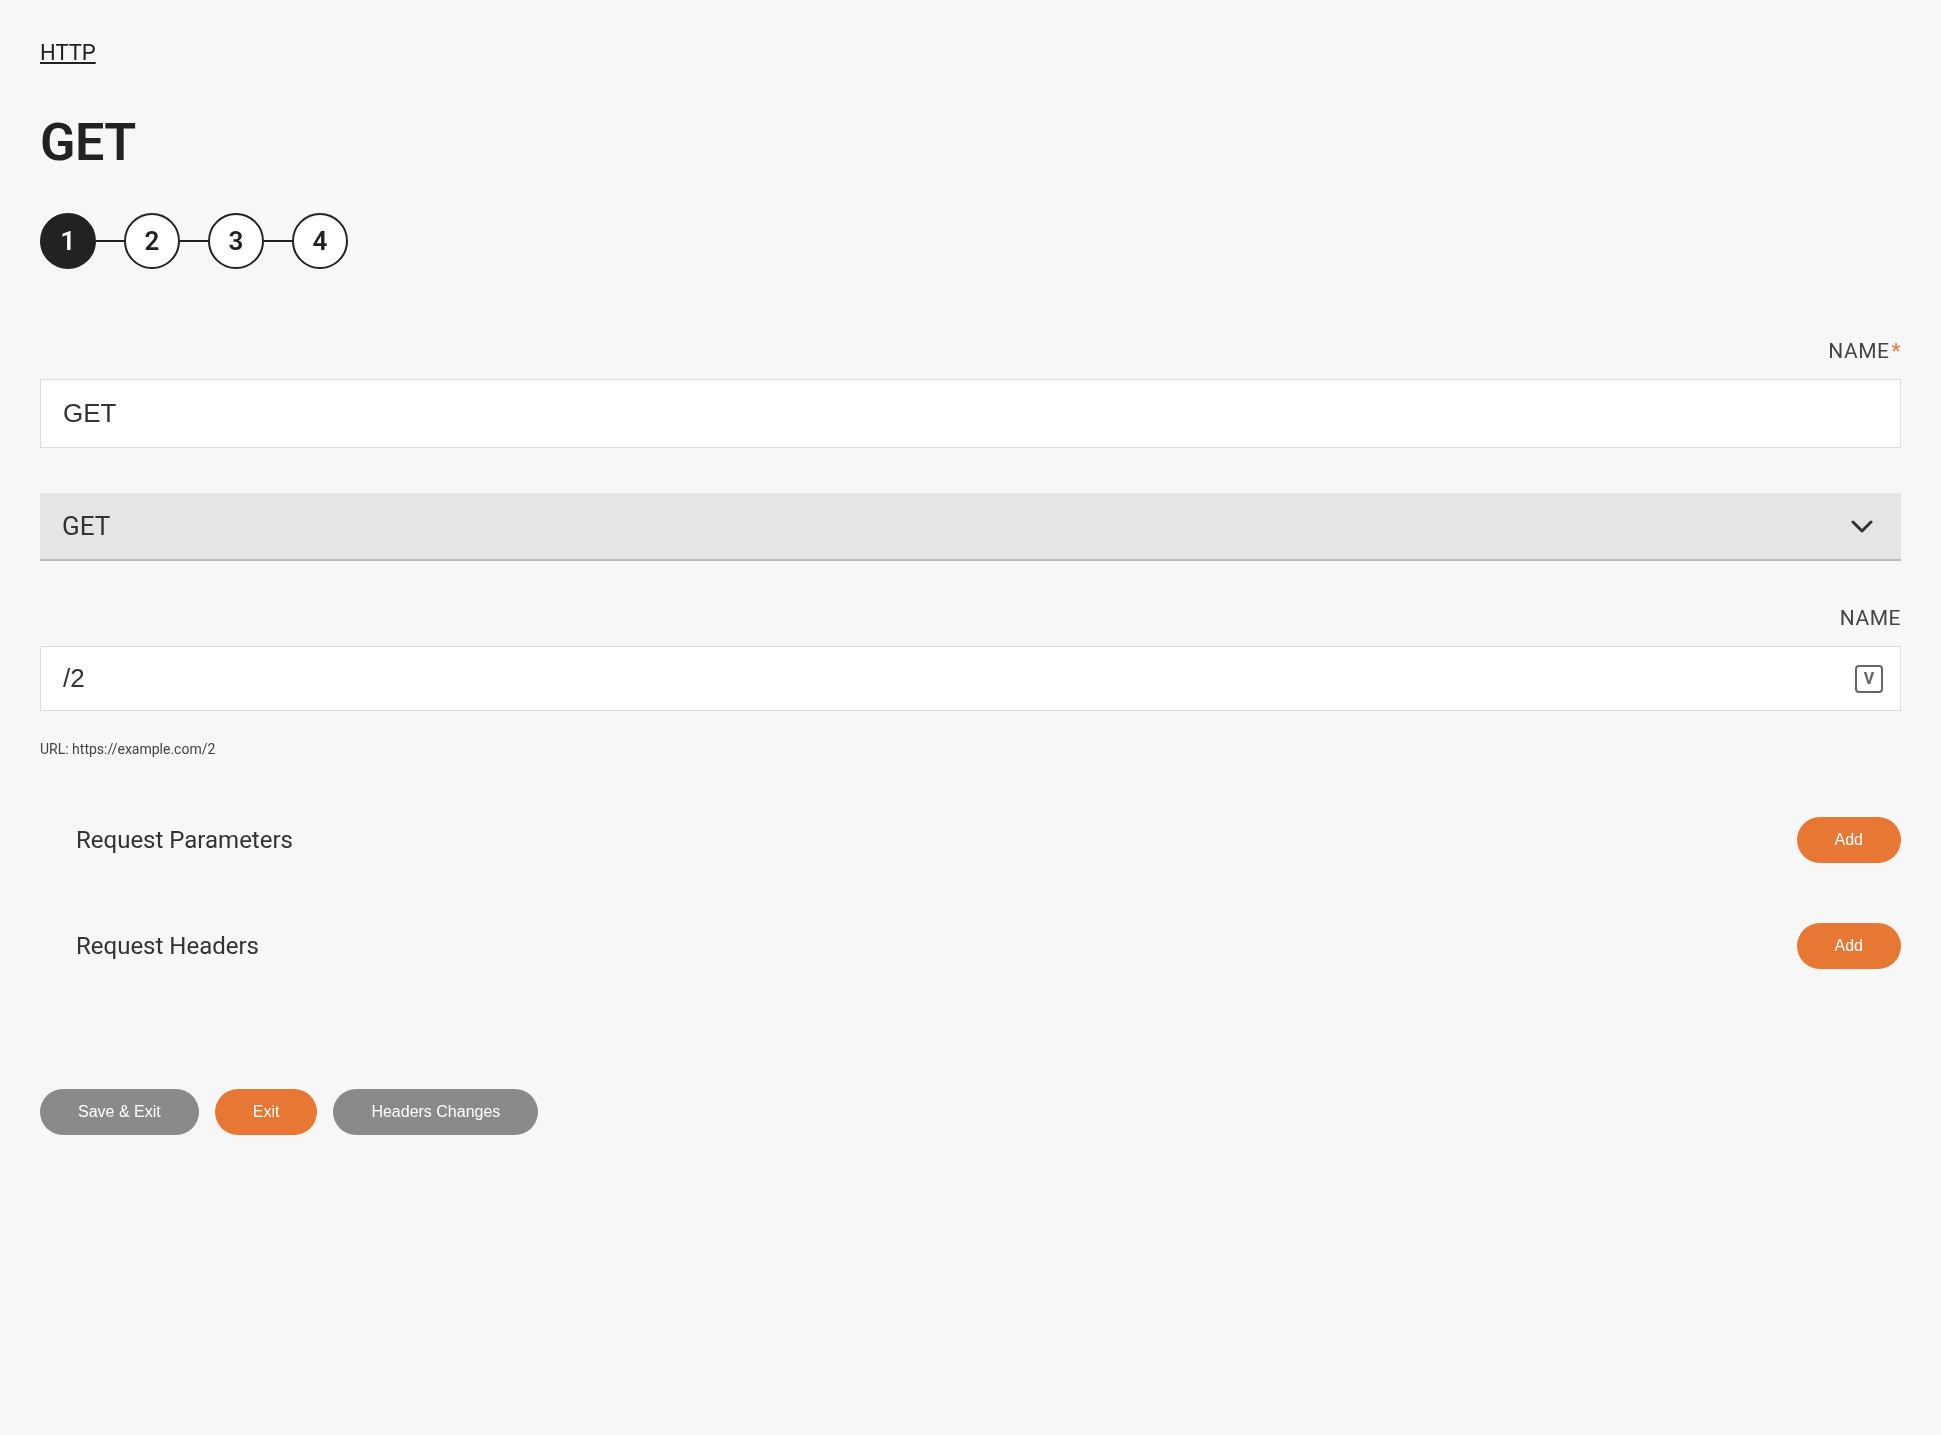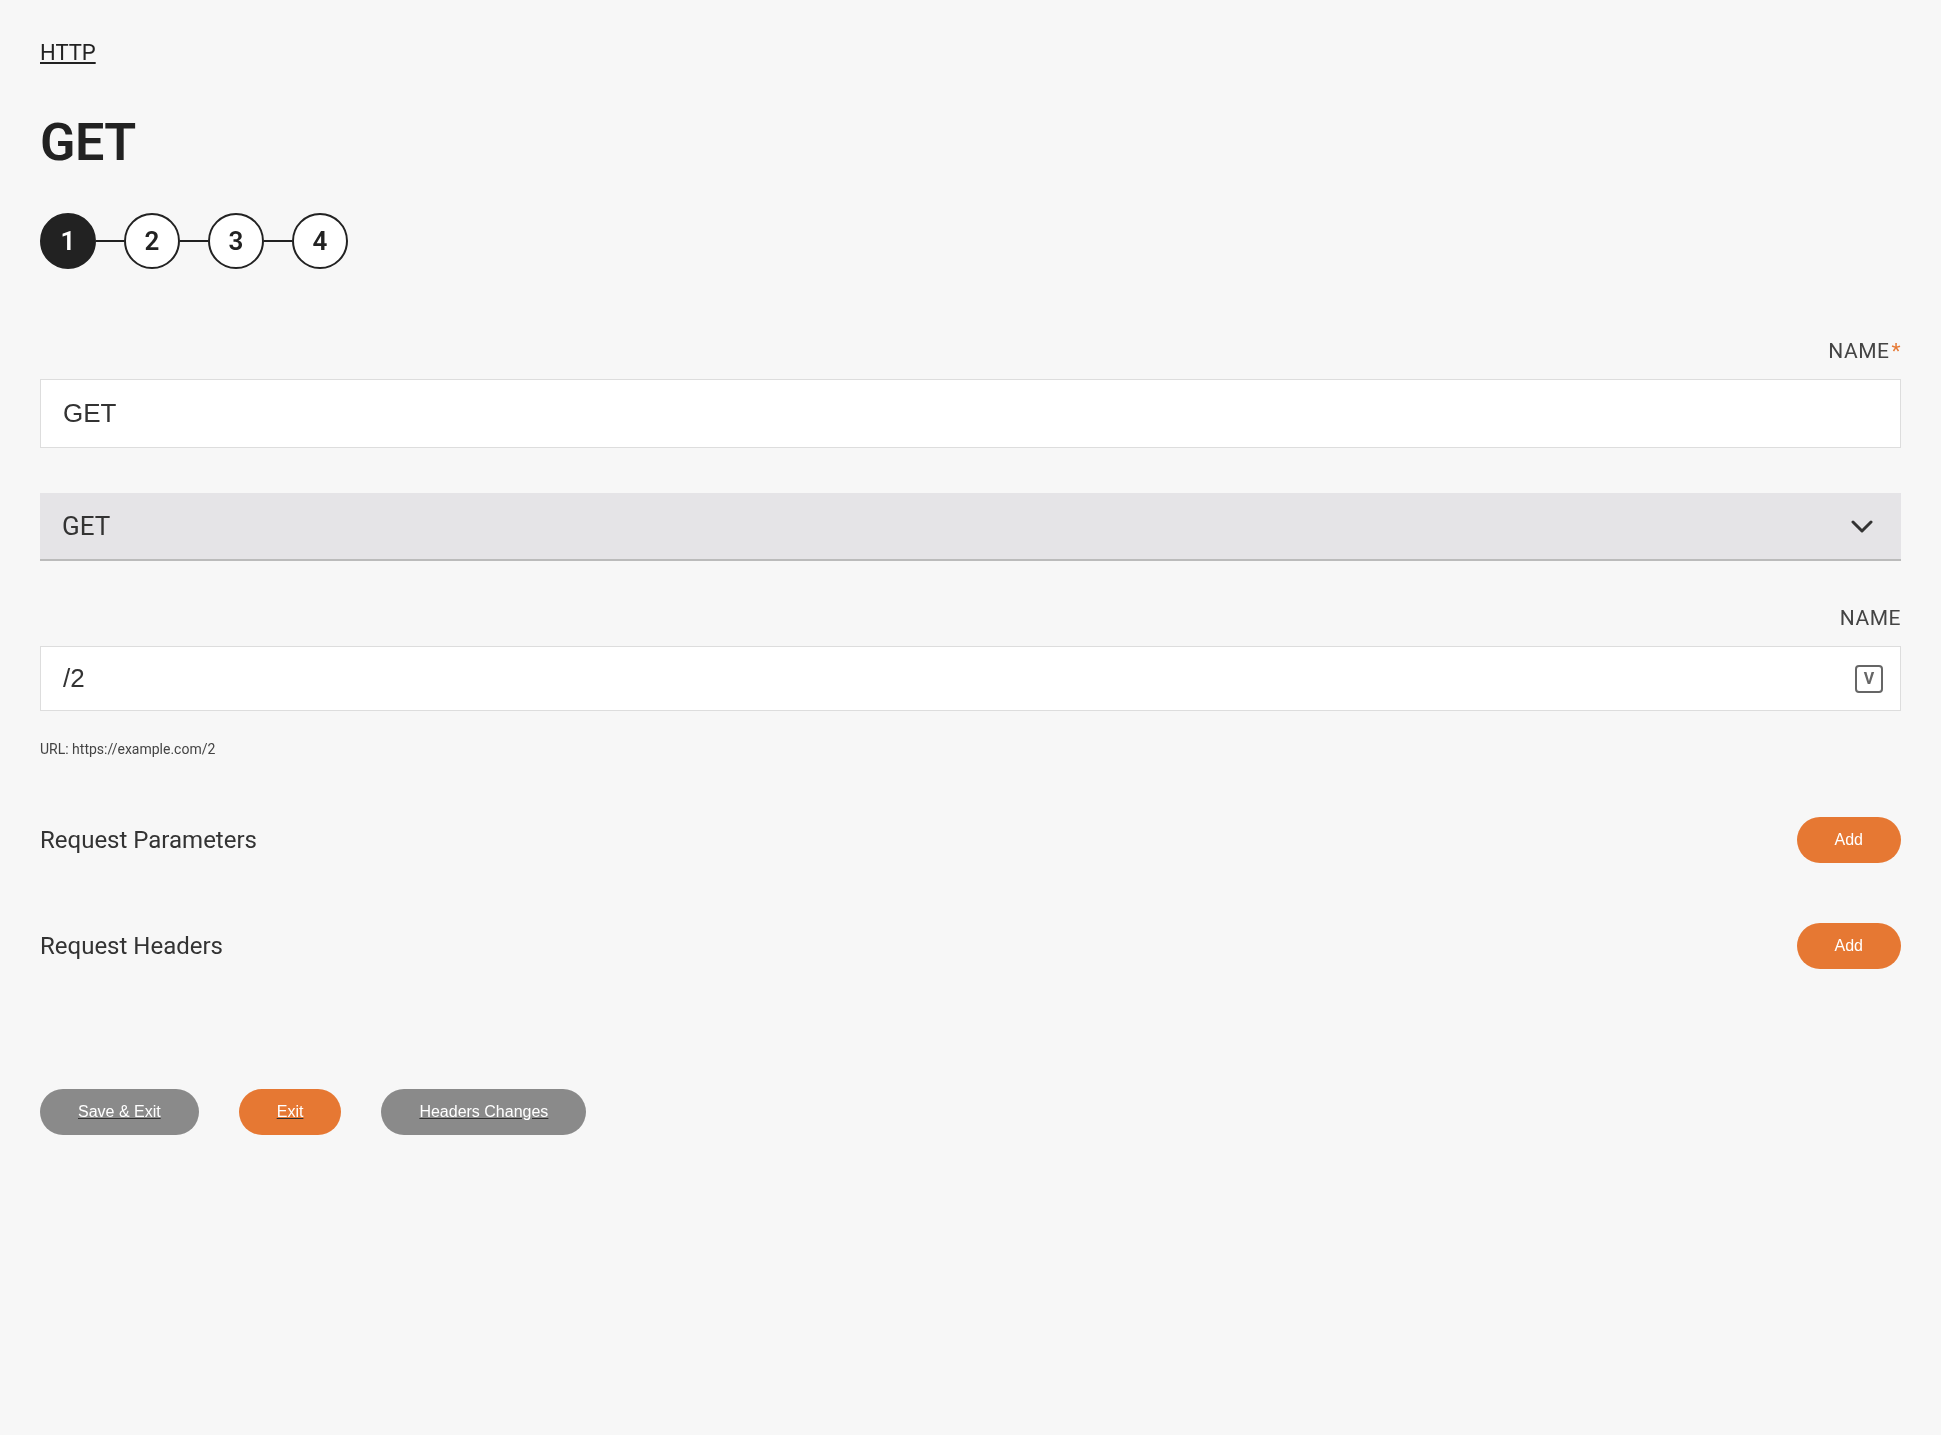--- a/index.html
+++ b/index.html
@@ -137,20 +137,21 @@
   .helper-text {
     font-size: 14px;
     color: #444;
     margin-top: 30px;
   }
   .section-row {
     display: flex;
     justify-content: space-between;
     align-items: center;
     margin-top: 60px;
+    margin-left: 36px;
   }
   .section-label {
     font-size: 24px;
     color: #333;
   }
   .btn {
     border: none;
     border-radius: 999px;
     padding: 14px 38px;
     font-size: 16px;
@@ -159,23 +160,22 @@
     color: #fff;
   }
   .btn-orange {
     background: #e67833;
   }
   .btn-gray {
     background: #8a8a8a;
   }
   .footer-buttons {
     display: flex;
-    gap: 40px;
+    gap: 16px;
     margin-top: 120px;
-    text-decoration: underline;
   }
 </style>
 </head>
 <body>
 
 
 
 <a class="breadcrumb">HTTP</a>
 
 <h1 class="page-title">GET</h1>

